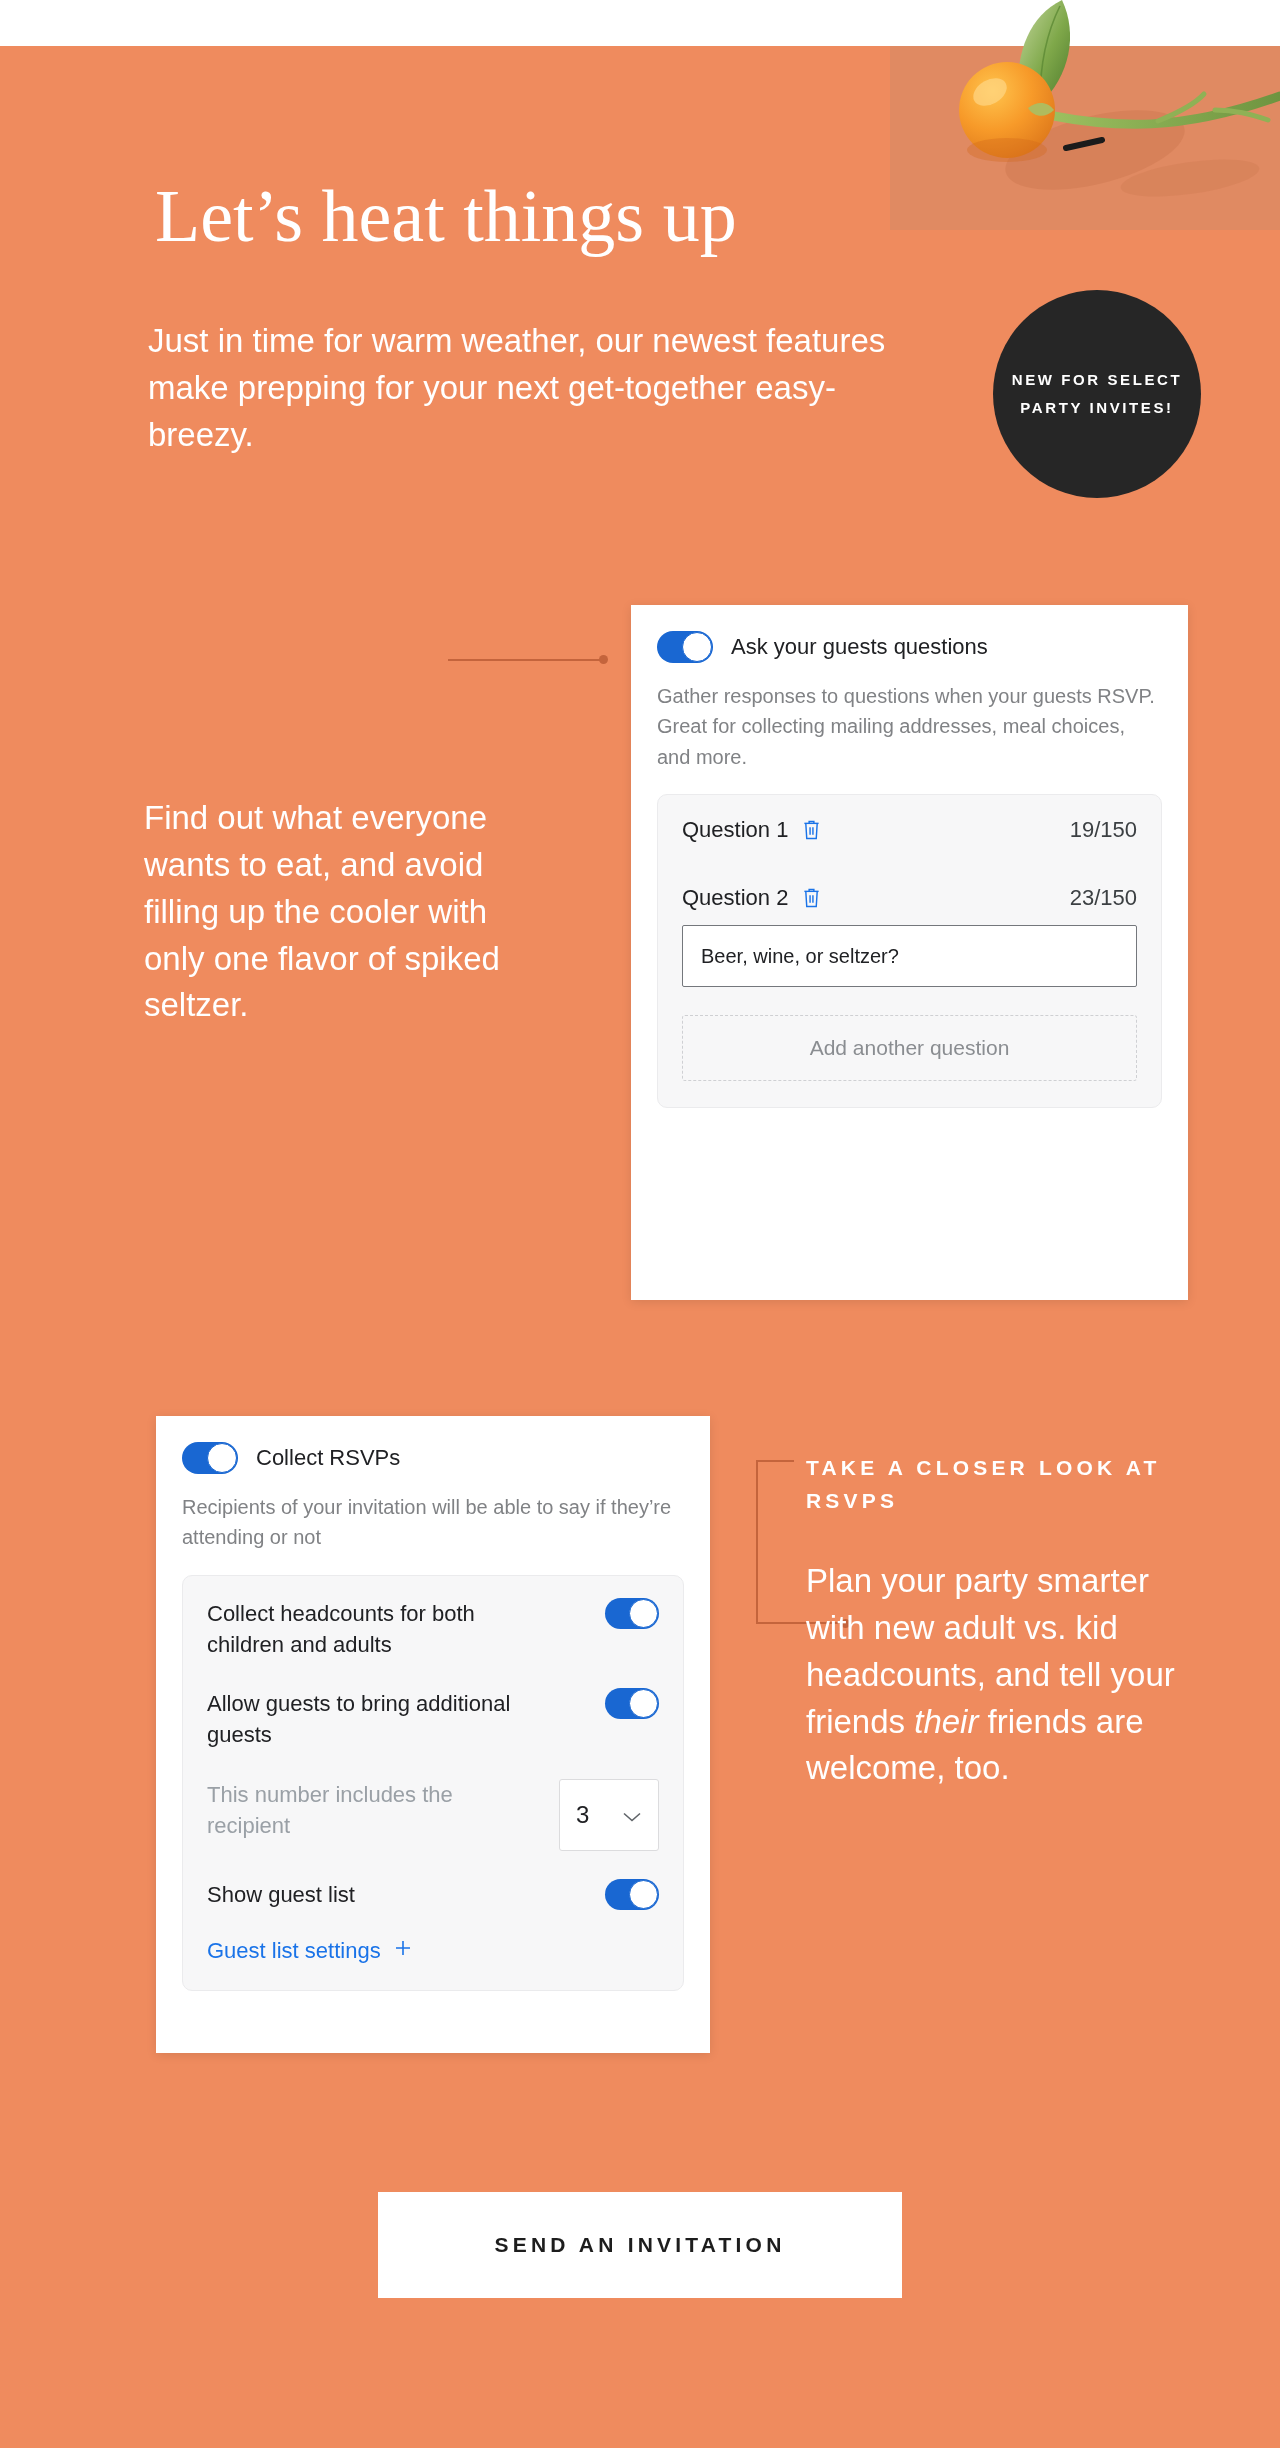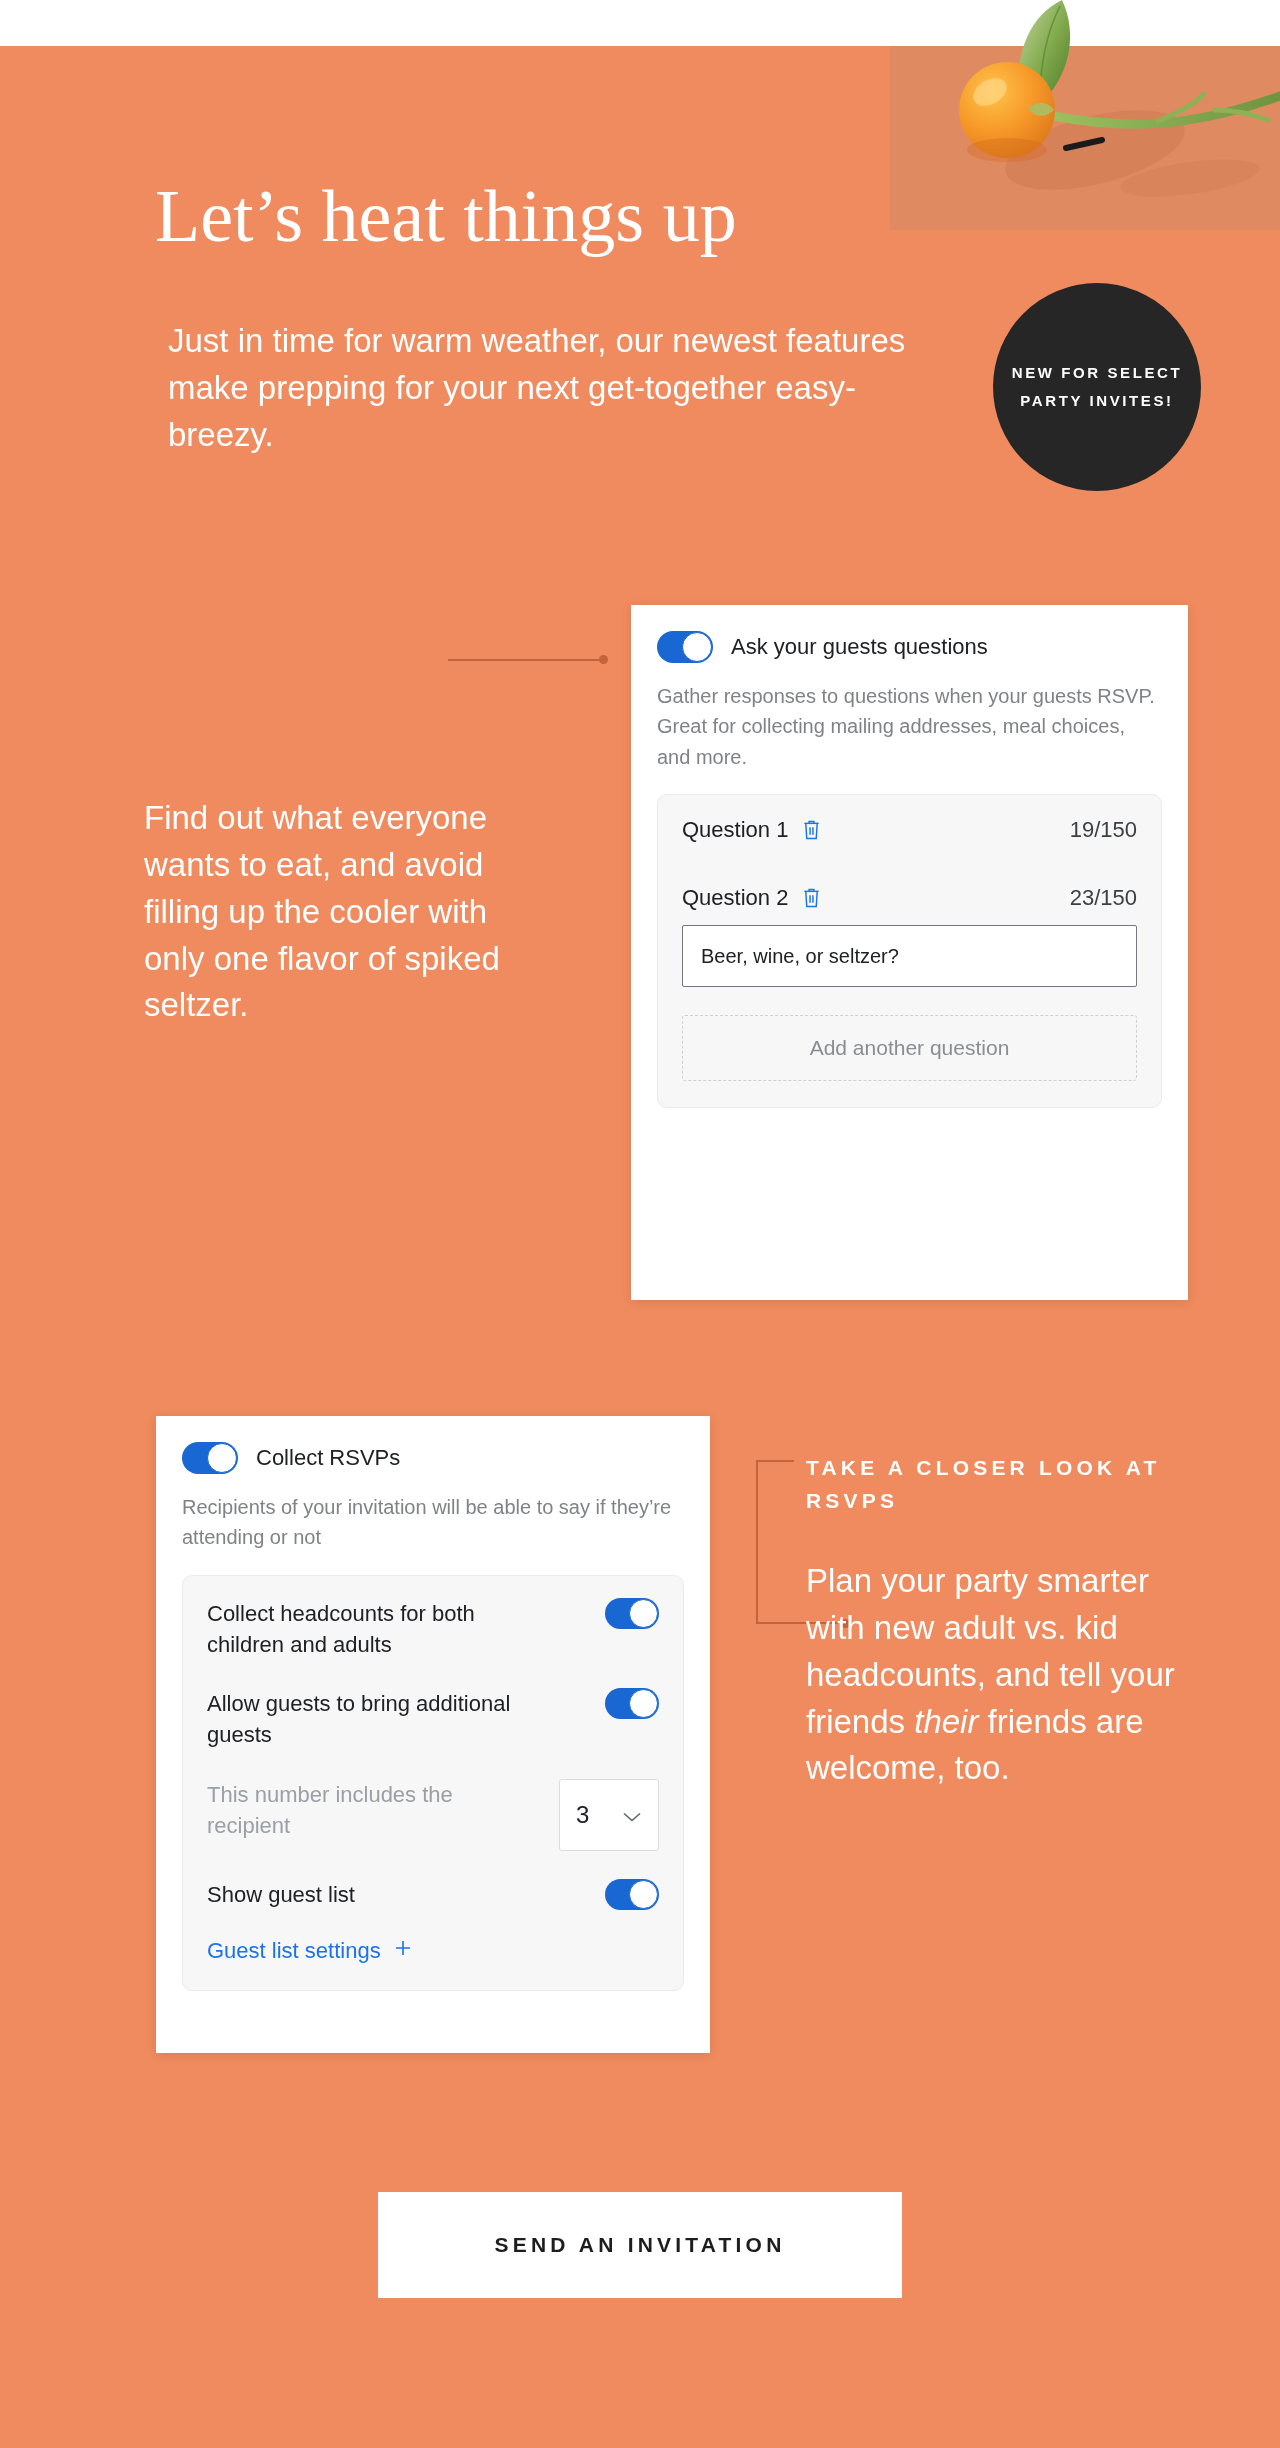--- a/index.html
+++ b/index.html
@@ -32,27 +32,27 @@
   .hero-photo svg { position: absolute; left: 0; top: 0; }
 
   
   .hero-head {
     position: absolute; left: 155px; top: 178px;
     font-family: "Liberation Serif", serif;
     font-size: 74px; line-height: 1.05; color: #ffffff; font-weight: 400;
     letter-spacing: 0px; white-space: nowrap;
   }
   .hero-sub {
-    position: absolute; left: 168px; top: 318px; width: 760px;
+    position: absolute; left: 148px; top: 318px; width: 760px;
     font-size: 33px; line-height: 1.42; color: #ffffff; font-weight: 400;
   }
 
   
   .badge {
-    position: absolute; left: 993px; top: 283px;
+    position: absolute; left: 993px; top: 290px;
     width: 208px; height: 208px; border-radius: 50%;
     background: #262626;
     display: flex; align-items: center; justify-content: flex-start;
     text-align: center;
   }
   .badge-text {
     color: #ffffff; font-size: 15px; font-weight: bold;
     letter-spacing: 2.6px; line-height: 1.85; text-transform: uppercase;
   }
 

